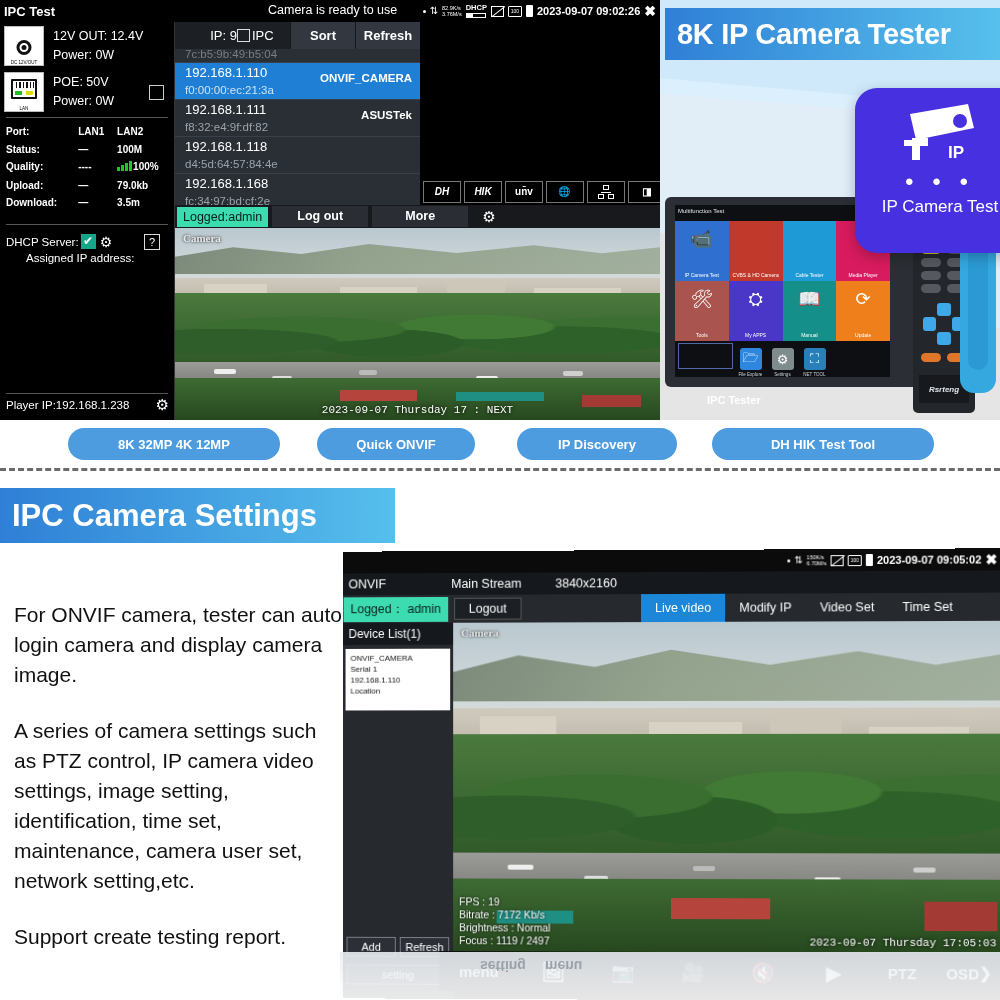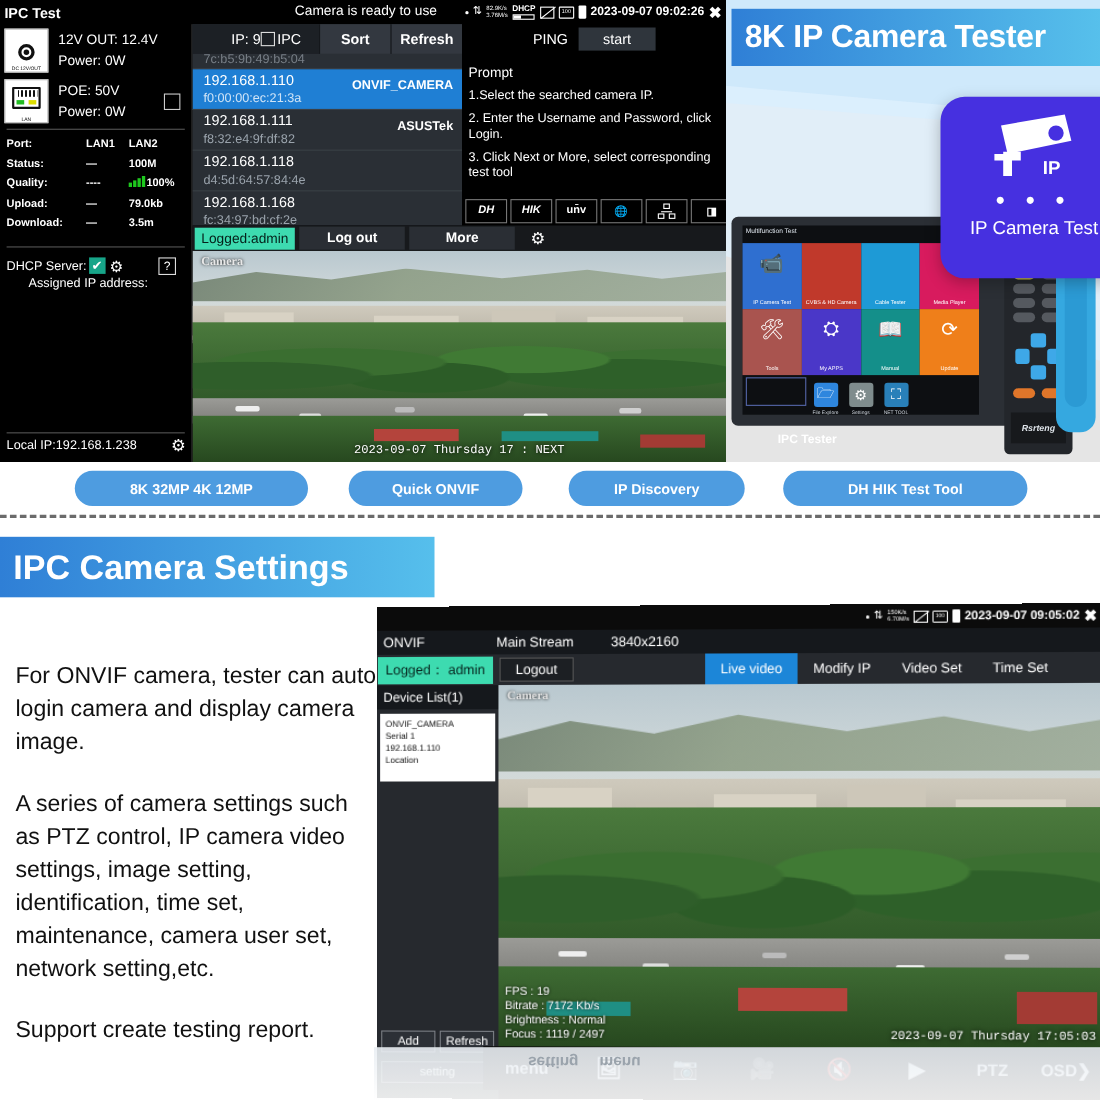--- a/index.html
+++ b/index.html
@@ -318,21 +318,21 @@
       <div class="dhcp-row">
         <span>DHCP Server:</span>
         <span class="tick">✔</span>
         <span class="gear">⚙</span>
         <span class="qbox">?</span>
       </div>
       <div class="assigned">Assigned IP address:</div>
 
       <div class="hr2"></div>
       <div class="localip">
-        <span>Local IP:192.168.1.238</span>
+        <span>Player IP:192.168.1.238</span>
         <span class="gear">⚙</span>
       </div>
     </div>
 
     <div class="iplist-panel">
       <div class="iplist-head">
         <span class="iph-ip">IP: 9</span>
         <span class="iph-chk"></span>
         <span class="iph-ipc">IPC</span>
         <span class="iph-btn" style="margin-left:auto">Sort</span>
@@ -356,30 +356,20 @@
           <div class="addr">192.168.1.118</div>
           <div class="mac">d4:5d:64:57:84:4e</div>
         </div>
         <div class="ip-row">
           <div class="addr">192.168.1.168</div>
           <div class="mac">fc:34:97:bd:cf:2e</div>
         </div>
       </div>
     </div>
 
-    <div class="ping-panel">
-      <div class="ping-head">
-        <span class="ping-lbl">PING</span>
-        <span class="ping-start">start</span>
-      </div>
-      <div class="prompt-t">Prompt</div>
-      <div class="prompt-p">1.Select the searched camera IP.</div>
-      <div class="prompt-p">2. Enter the Username and Password, click Login.</div>
-      <div class="prompt-p">3. Click Next or More, select corresponding test tool</div>
-    </div>
 
     <div class="brandrow">
       <span class="b">DH</span>
       <span class="b">HIK</span>
       <span class="b nonital">un̄v</span>
       <span class="b nonital">🌐</span>
       <span class="b nonital">
         <span class="netico">
             <i class="sq t"></i>
             <i class="sq l"></i>

